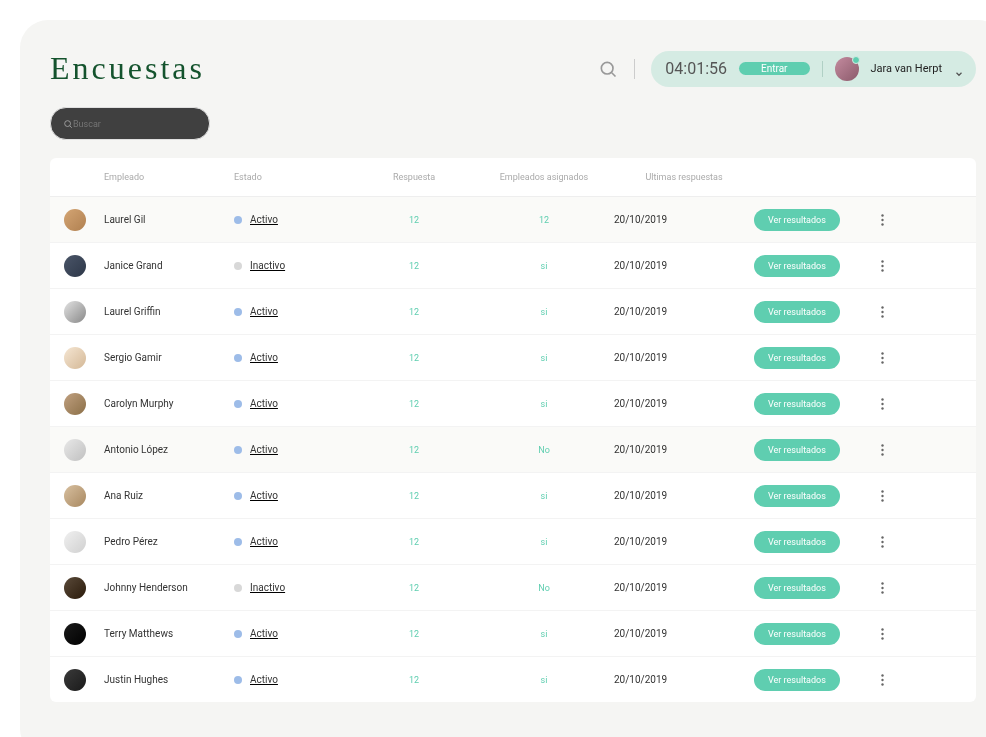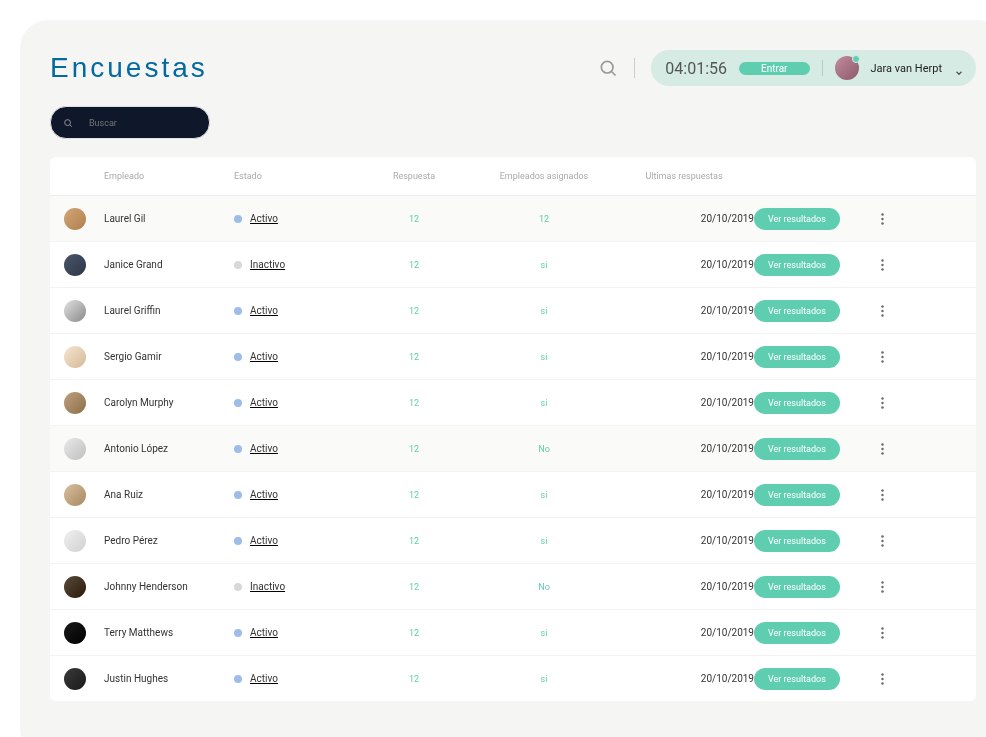--- a/index.html
+++ b/index.html
@@ -1,50 +1,50 @@
 <!DOCTYPE html>
 <html><head>
 <meta charset="utf-8">
 <style>
 * { margin: 0; padding: 0; box-sizing: border-box; font-family: -apple-system, BlinkMacSystemFont, "Segoe UI", Roboto, sans-serif; }
 body { background: #fff; padding: 20px; }
 .app-frame { width: 986px; height: 737px; background: #f5f5f3; border-radius: 28px; padding: 30px 30px 10px 30px; overflow: hidden; position: relative; }
 .header { display: flex; align-items: center; justify-content: space-between; margin-bottom: 20px; }
-.page-title { font-size: 28px; font-weight: 400; color: #0369a1; letter-spacing: 3px; font-family: Liberation Sans, sans-serif; }
+.page-title { font-size: 32px; font-weight: 400; color: #14532d; letter-spacing: 3px; font-family: Liberation Serif, serif; }
 .header-right { display: flex; align-items: center; gap: 16px; }
 .search-icon-top { width: 20px; height: 20px; color: #999; cursor: pointer; }
 .divider-v { width: 1px; height: 20px; background: #ccc; }
 .user-pill { display: flex; align-items: center; background: #d5ebe3; border-radius: 24px; padding: 6px 12px 6px 14px; gap: 12px; }
 .timer { font-size: 16px; color: #555; }
 .enter-btn { background: #5fceb0; color: #fff; border: none; border-radius: 14px; padding: 1px 22px; font-size: 10px; cursor: pointer; }
 .divider-v2 { width: 1px; height: 16px; background: #b0d0c5; }
 .avatar-wrap { position: relative; }
 .avatar { width: 24px; height: 24px; border-radius: 50%; background: linear-gradient(135deg,#c48b9f,#8b5a6b); }
 .presence-dot { position: absolute; top: -1px; right: -1px; width: 8px; height: 8px; border-radius: 50%; background: #5fceb0; border: 1.5px solid #d5ebe3; }
 .user-name { font-size: 11px; font-weight: 400; color: #222; }
 .chevron-down { width: 10px; height: 10px; color: #555; cursor: pointer; }
-.search-bar { width: 160px; background: #0f172a; border: 1px solid #e0e0e0; border-radius: 16px; padding: 6px 12px; display: flex; align-items: center; gap: 16px; margin-bottom: 18px; }
+.search-bar { width: 160px; background: #404040; border: 1px solid #e0e0e0; border-radius: 16px; padding: 6px 12px; display: flex; align-items: center; gap: 0; margin-bottom: 18px; }
 .search-bar svg { width: 10px; height: 10px; color: #aaa; }
 .search-bar input { border: none; outline: none; font-size: 9px; color: #999; flex: 1; background: transparent; }
 .table-card { background: #fff; border-radius: 6px; overflow: hidden; }
 .thead { display: grid; grid-template-columns: 40px 130px 120px 120px 140px 140px 120px 40px; align-items: center; padding: 14px 14px; border-bottom: 1px solid #eee; }
 .th { font-size: 9px; color: #aaa; font-weight: 400; }
 .th.center { text-align: center; }
 .trow { display: grid; grid-template-columns: 40px 130px 120px 120px 140px 140px 120px 40px; align-items: center; padding: 11px 14px; border-bottom: 1px solid #f3f3f3; }
 .trow:last-child { border-bottom: none; }
 .trow.highlight { background: #fafaf8; }
 .row-avatar { width: 22px; height: 22px; border-radius: 50%; }
 .emp-name { font-size: 10px; color: #333; }
 .status-cell { display: flex; align-items: center; gap: 8px; text-decoration: underline; }
 .status-dot { width: 8px; height: 8px; border-radius: 50%; }
 .status-dot.active { background: #9dbce8; }
 .status-dot.inactive { background: #d8d8d8; }
 .status-text { font-size: 10px; color: #333; }
 .link-cell { font-size: 9px; color: #5fceb0; text-align: center; cursor: pointer; }
-.date-cell { font-size: 10px; color: #333; text-align: right; }
+.date-cell { font-size: 10px; color: #333; text-align: left; }
 .results-btn { background: #5fceb0; color: #fff; border: none; border-radius: 14px; padding: 6px 14px; font-size: 9px; cursor: pointer; white-space: nowrap; }
 .more-btn { width: 16px; height: 16px; display: flex; align-items: center; justify-content: center; cursor: pointer; color: #666; }
 .more-btn svg { width: 3px; height: 12px; }
 .av1{background:linear-gradient(135deg,#d4a574,#b08050);}
 .av2{background:linear-gradient(135deg,#4a5568,#2d3748);}
 .av3{background:linear-gradient(135deg,#e2e2e2,#888);}
 .av4{background:linear-gradient(135deg,#f5e6d3,#d4b896);}
 .av5{background:linear-gradient(135deg,#c0a080,#8b6f47);}
 .av6{background:linear-gradient(135deg,#e8e8e8,#c0c0c0);}
 .av7{background:linear-gradient(135deg,#d8c0a0,#a88860);}

